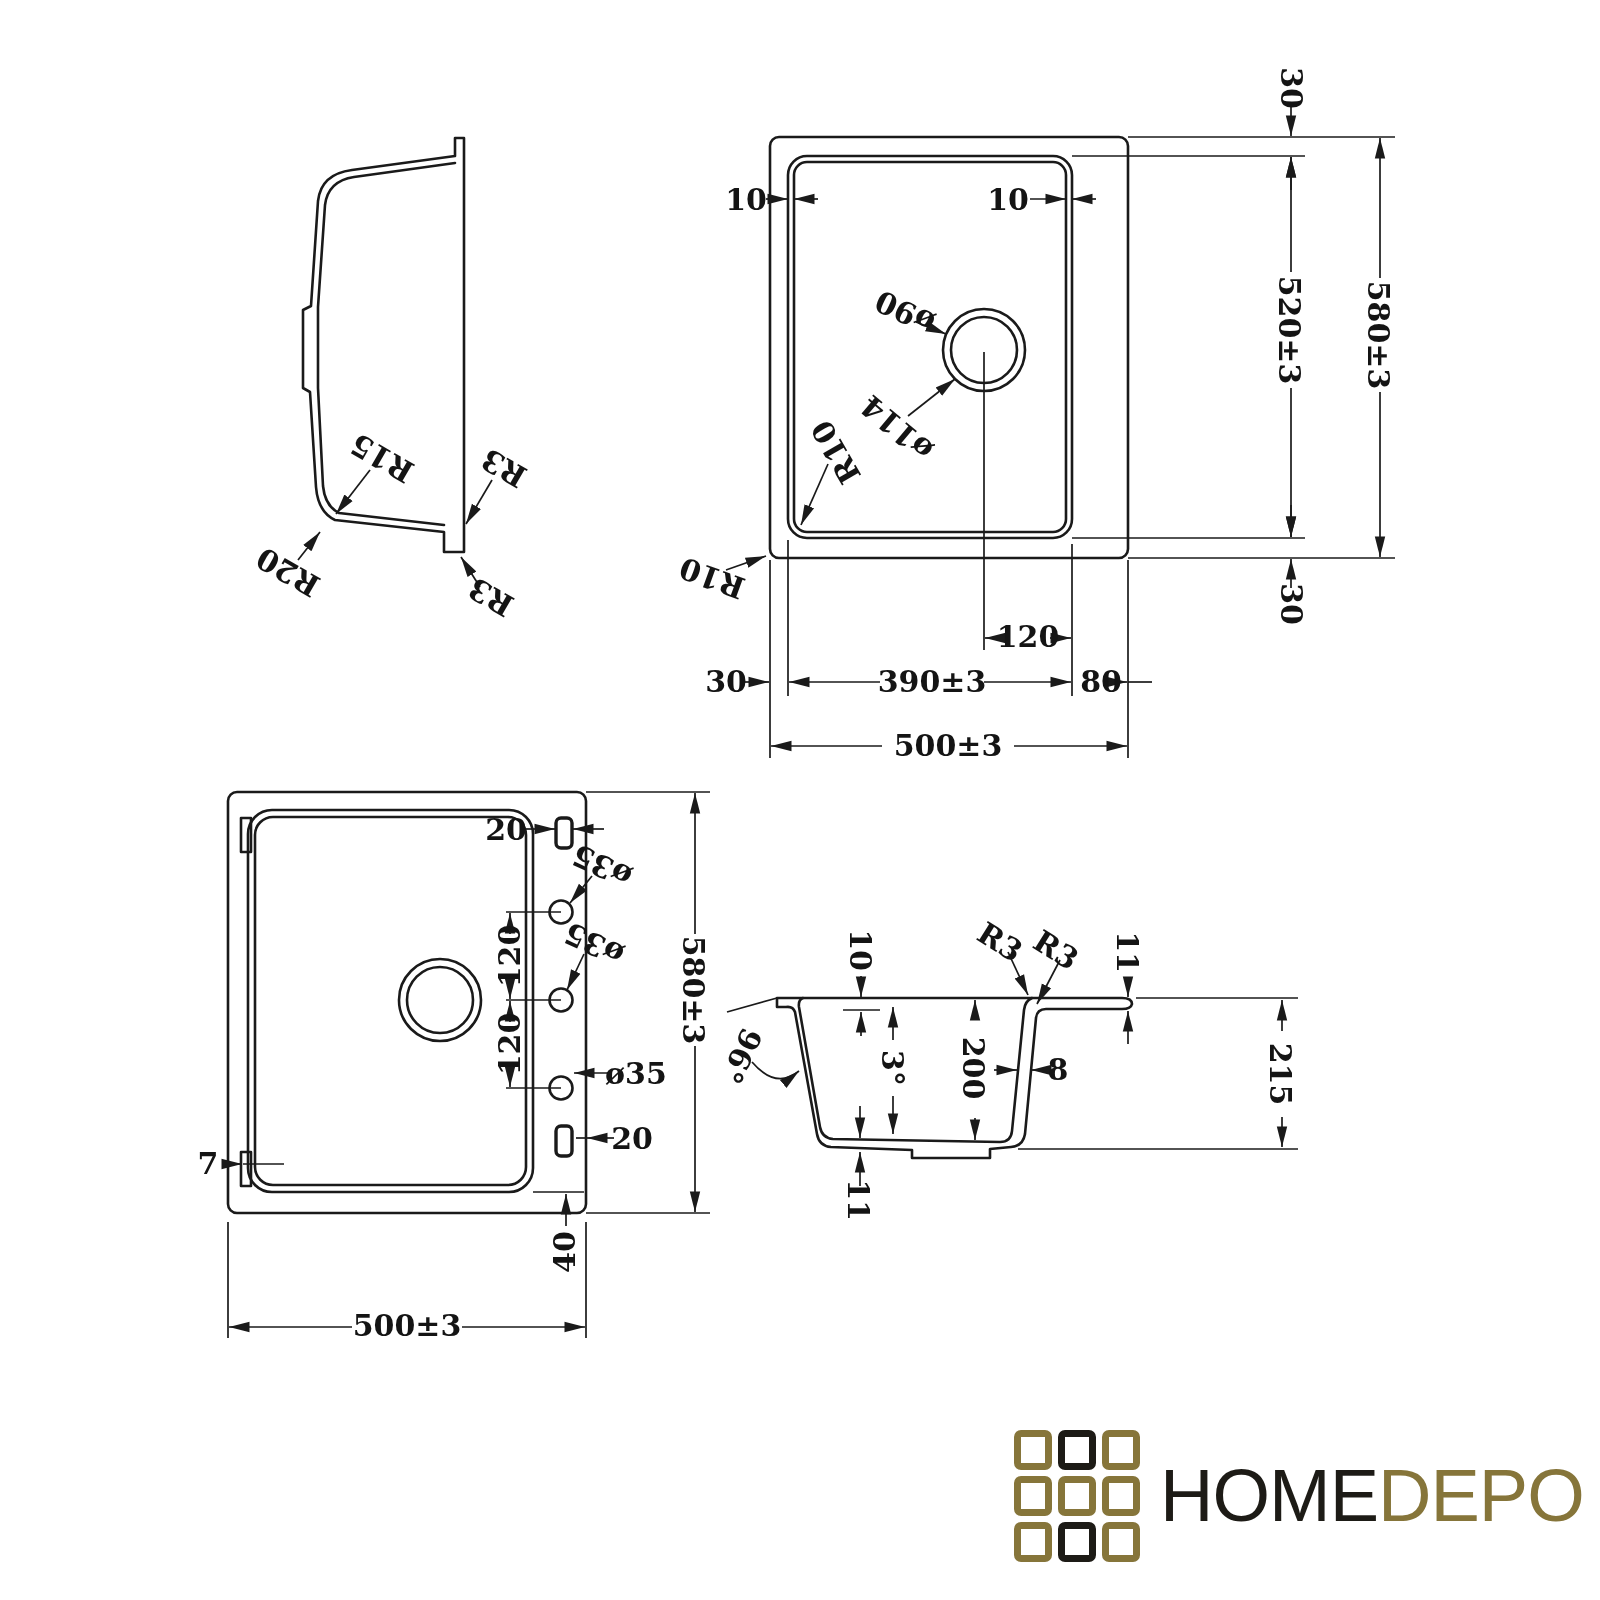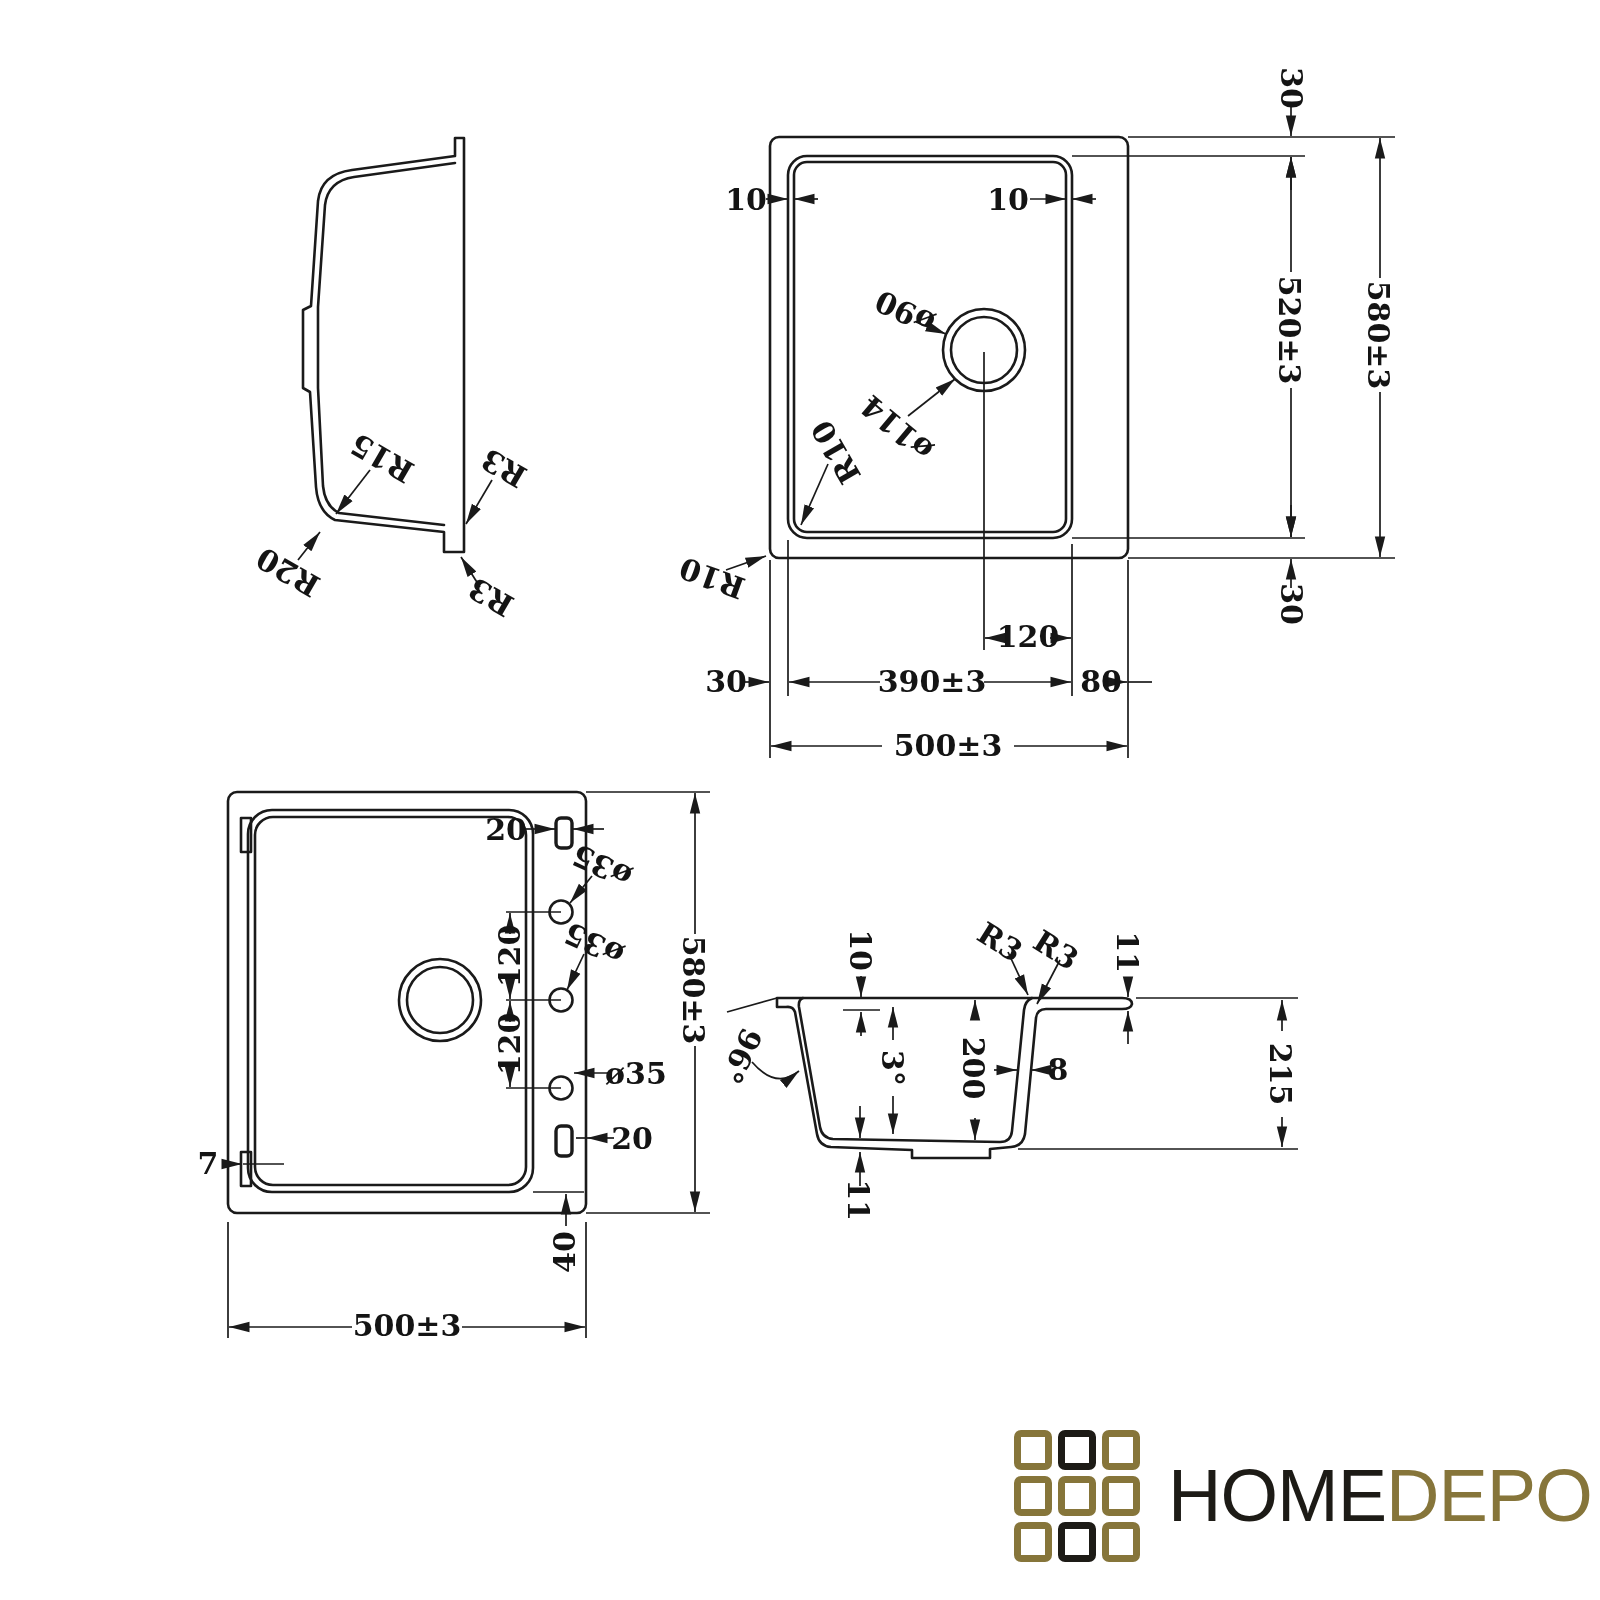--- a/index.html
+++ b/index.html
@@ -4,21 +4,21 @@
 <title>Technical Drawing</title>
 <style>
   html,body{margin:0;padding:0;}
   body{width:1600px;height:1600px;background:#ffffff;position:relative;overflow:hidden;}
   svg{position:absolute;left:0;top:0;}
   .ol{fill:none;stroke:#1a1a1a;stroke-width:2.6;stroke-linejoin:round;stroke-linecap:round;}
   .sl{fill:none;stroke:#1a1a1a;stroke-width:3.4;stroke-linejoin:round;}
   .dl{fill:none;stroke:#1a1a1a;stroke-width:1.7;stroke-linecap:butt;}
   .dim{font-family:"DejaVu Serif",serif;font-weight:bold;font-size:30px;fill:#141414;
        text-anchor:middle;dominant-baseline:central;}
-  .logo{position:absolute;left:1014px;top:1430px;display:flex;align-items:center;gap:28px;}
+  .logo{position:absolute;left:1014px;top:1430px;display:flex;align-items:center;gap:20px;}
   .logo-grid{display:grid;grid-template-columns:repeat(3,38px);grid-auto-rows:40px;gap:6px;}
   .logo-sq{border:7px solid #86753A;border-radius:7px;box-sizing:border-box;}
   .logo-text{font-family:"Liberation Sans",sans-serif;font-size:74px;letter-spacing:-1px;
              line-height:1;white-space:nowrap;}
 </style>
 </head>
 <body>
 
 <svg width="1600" height="1600" viewBox="0 0 1600 1600">
   <defs>

